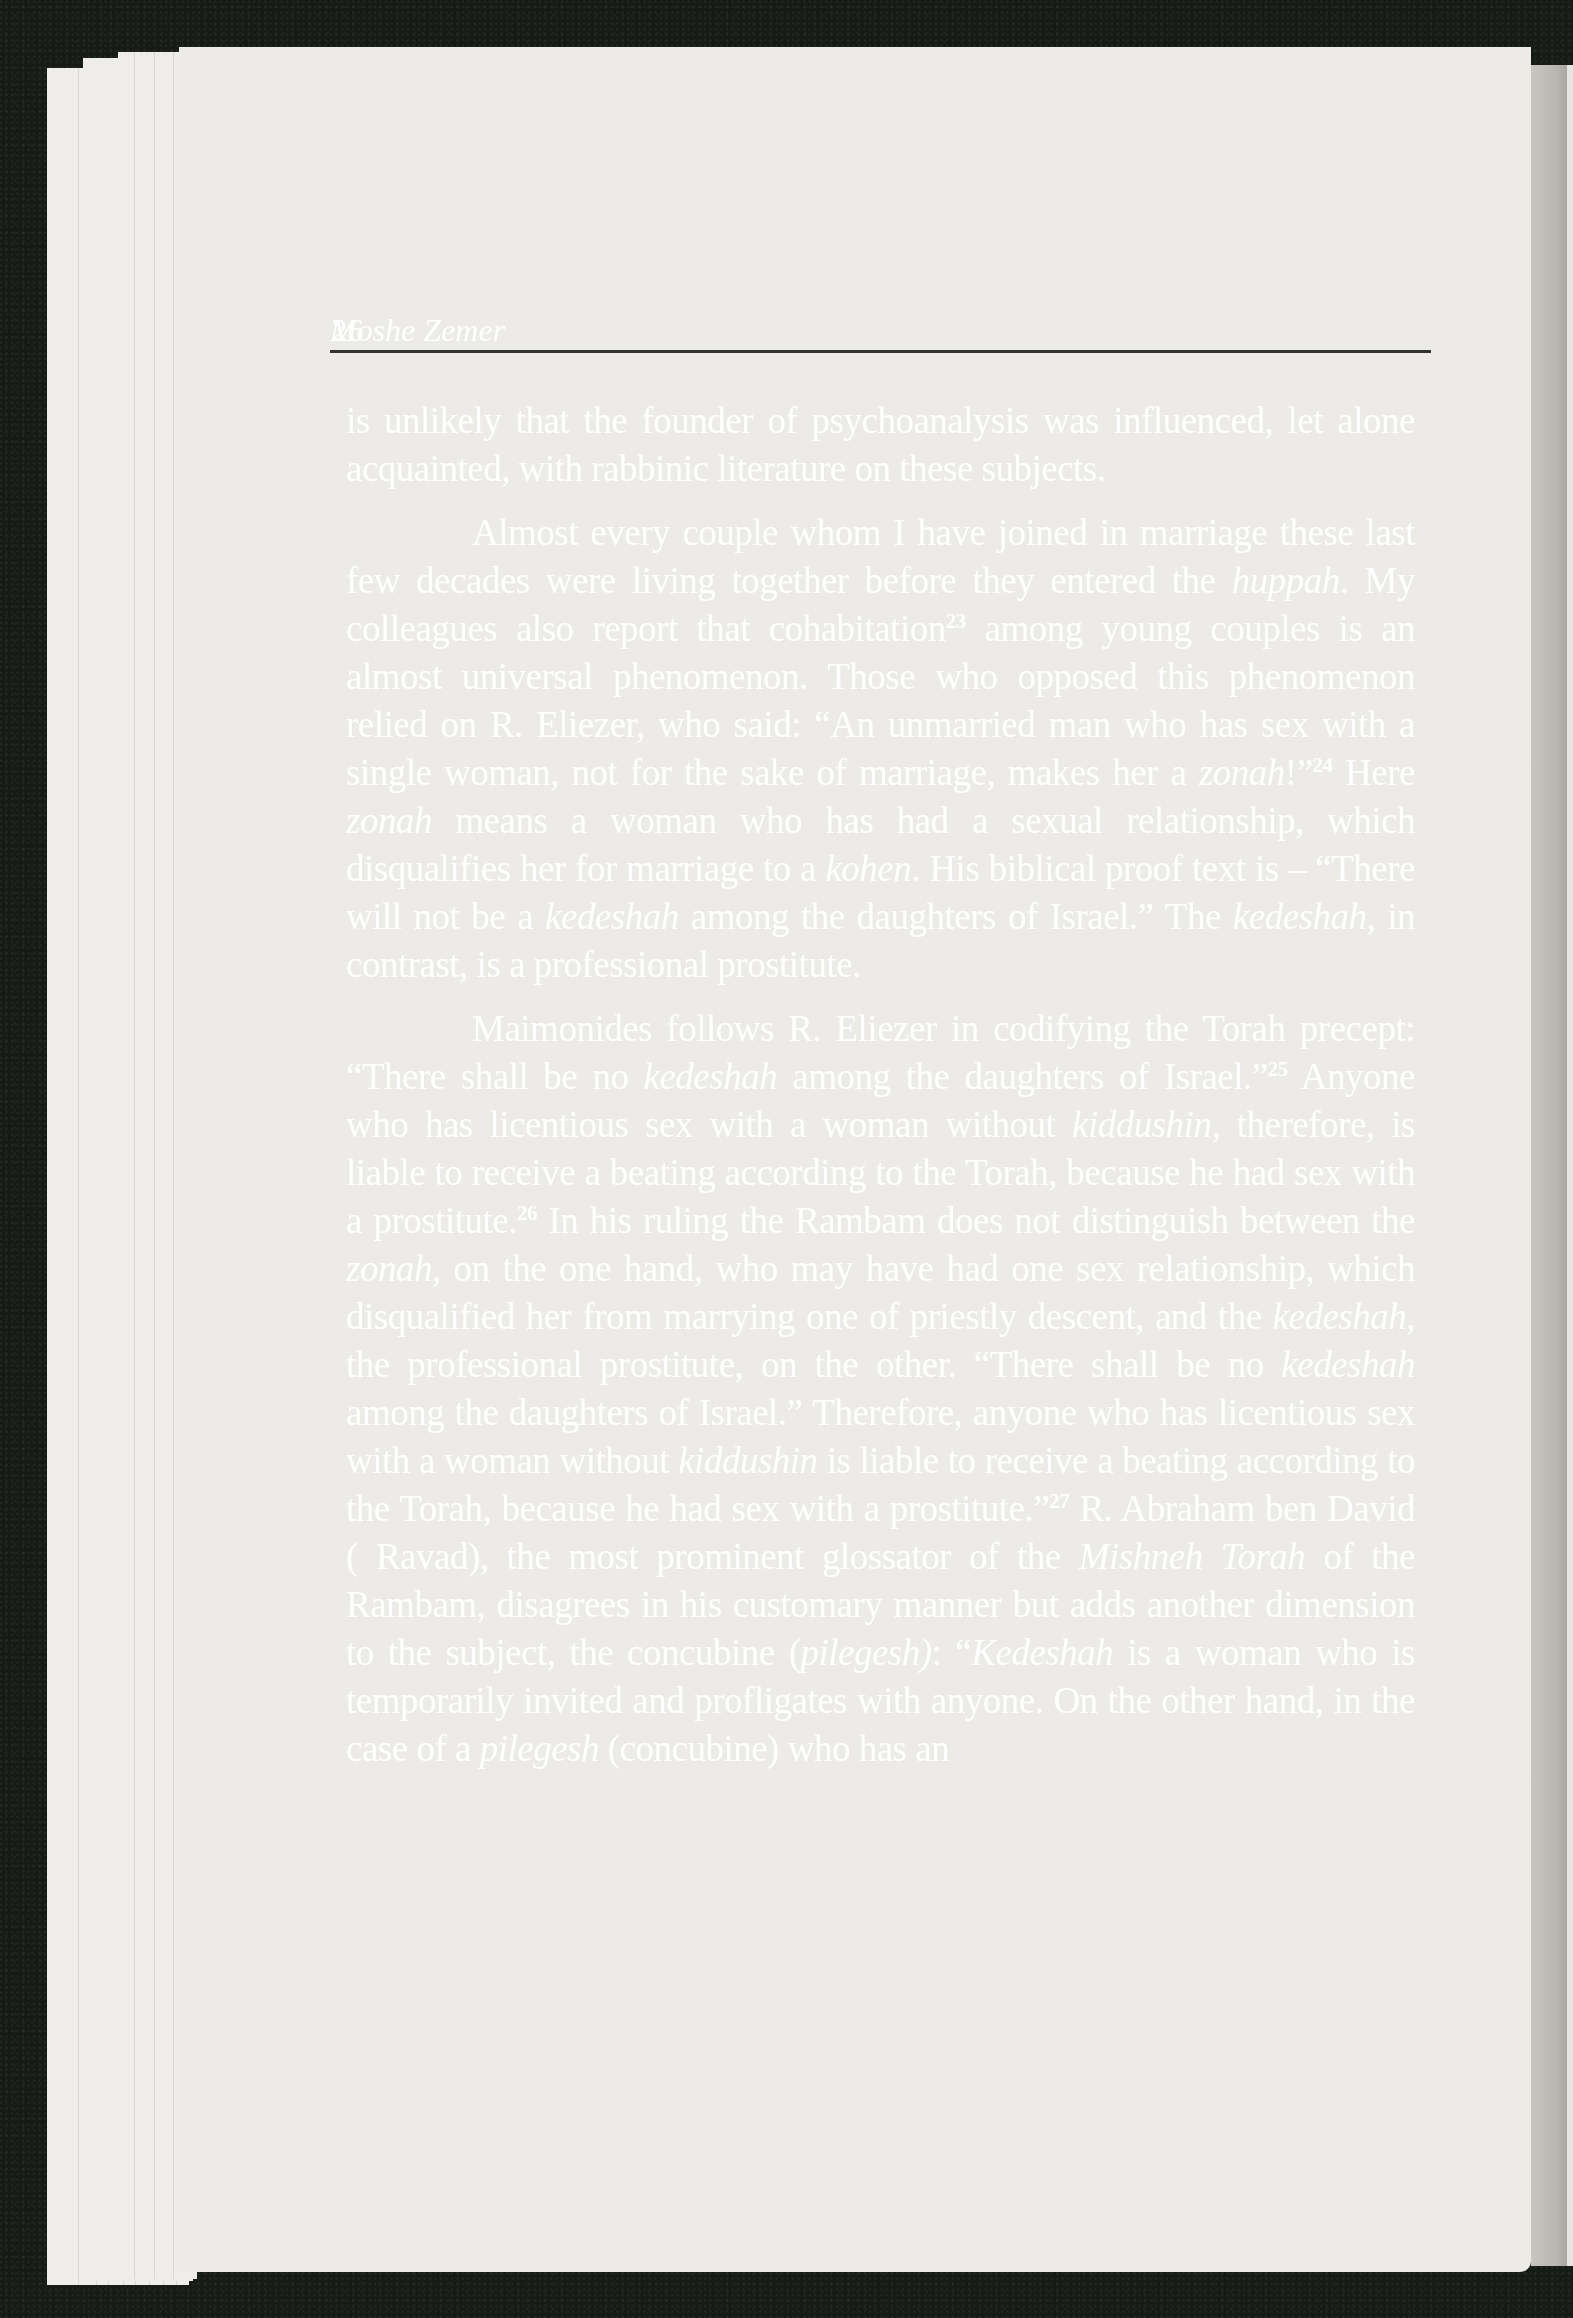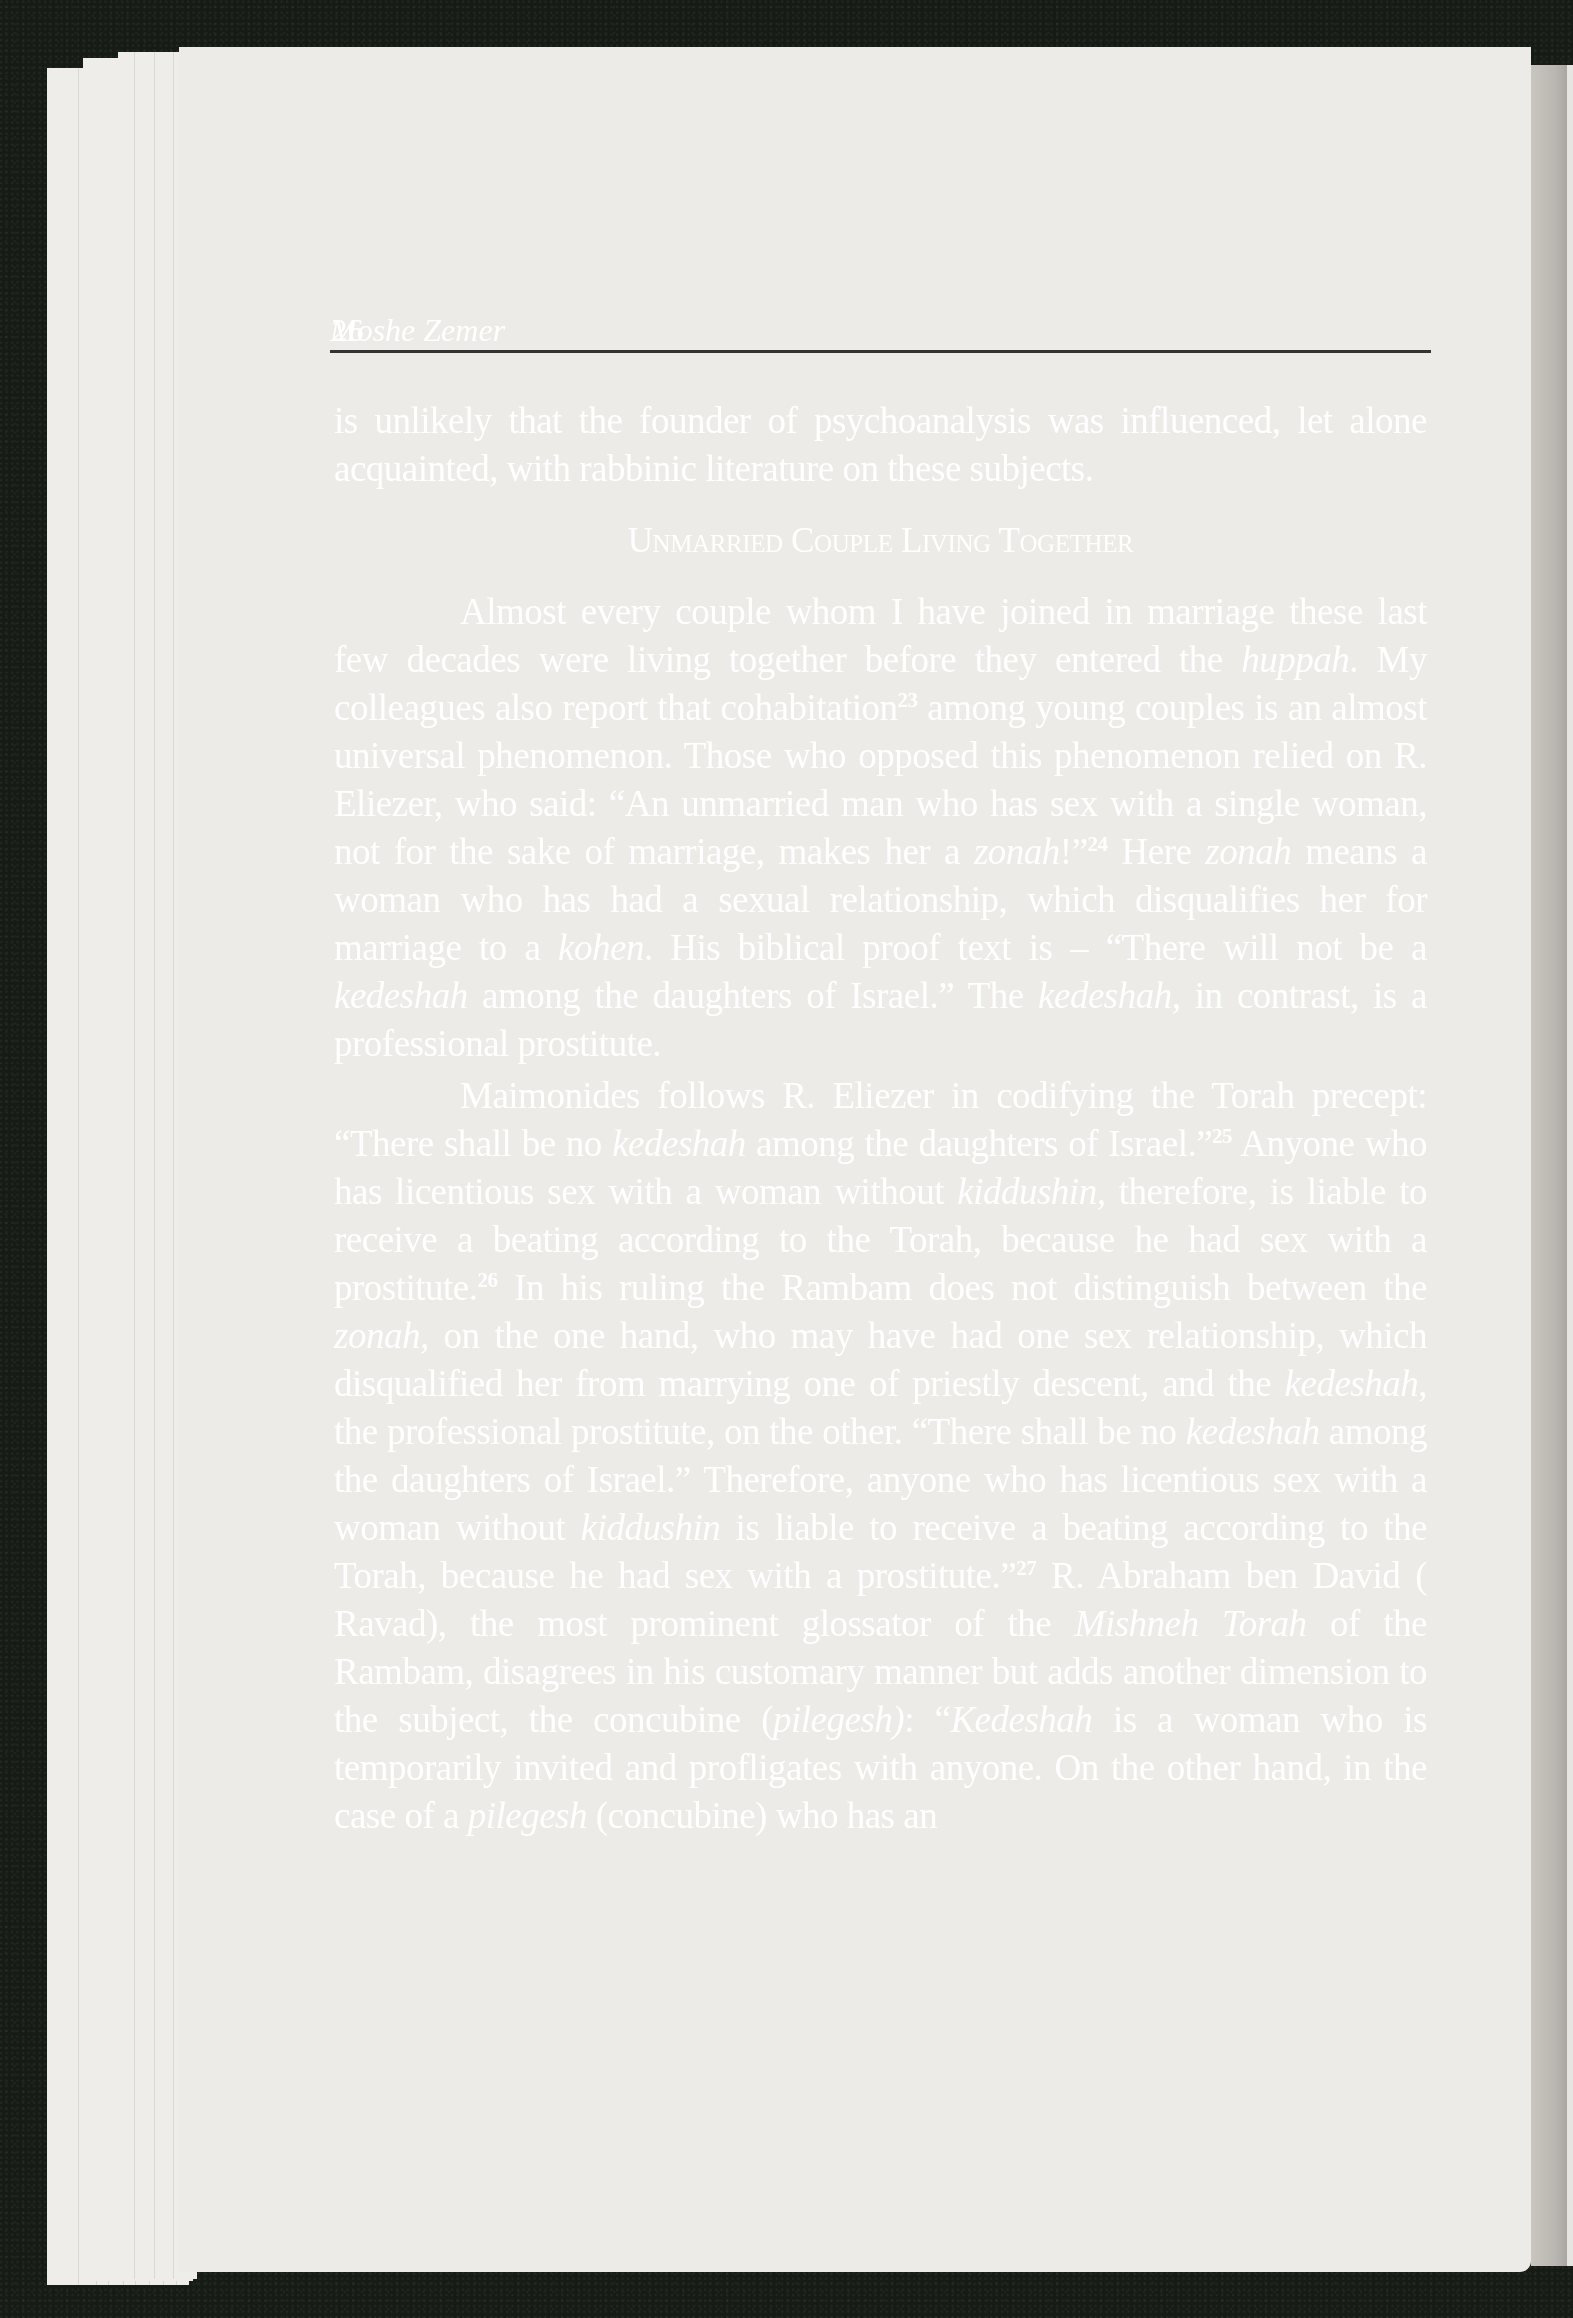--- a/index.html
+++ b/index.html
@@ -32,21 +32,21 @@
   .running-head {
     position:relative; height:39px; font-size:32px; line-height:39px;
     border-bottom:3.1px solid #333;
   }
   .running-head .num { position:absolute; left:1.6px; top:0; }
   .running-head .title { position:absolute; left:0; right:0; text-align:left; font-style:italic; }
   .body {
     margin-top:44px; font-size:37px; line-height:48px;
     text-align:justify; letter-spacing:-0.5px;
   }
-  .body p { margin:4px; }
+  .body p { margin:16px; }
   .body .indent { text-indent:126px; }
   .heading {
     text-align:center; font-size:35px; letter-spacing:-0.4px;
     margin:23.6px 0 23.6px 0; font-variant:small-caps;
   }
   sup { font-size:21px; line-height:0; vertical-align:super;font-weight:bold; }
   em { }
 </style>
 </head>
 <body>
@@ -75,20 +75,19 @@
 
 <div class="content">
   <div class="running-head">
     <span class="num">26</span>
     <span class="title">Moshe Zemer</span>
   </div>
 
   <div class="body">
     <p>is unlikely that  the founder of psychoanalysis was influenced, let alone acquainted, with rabbinic literature on these subjects.</p>
 
-    <div class="heading">Unmarried Couple Living Together</div>
 
     <p class="indent"><span>Almost every couple  whom I have joined in marriage these last few decades were living together before they entered the </span><em>huppah</em><span>. My colleagues also report  that cohabitation</span><sup>23</sup><span>  among young couples is an almost universal phenomenon.  Those who opposed this phenomenon relied on  R. Eliezer, who said: “An unmarried man who has sex  with a single woman, not for the sake of marriage,   makes her a </span><em>zonah</em><span>!”</span><sup>24</sup><span>  Here  </span><em>zonah</em><span>  means a woman who has had a sexual relationship, which disqualifies her for marriage to a </span><em>kohen</em><span>. His biblical  proof text is – “There will not be a </span><em>kedeshah</em><span> among the daughters of Israel.” The </span><em>kedeshah,</em><span> in contrast, is a professional prostitute.</span></p>
 
     <p class="indent"><span>Maimonides   follows R. Eliezer in codifying the Torah precept: “There shall be no </span><em>kedeshah</em><span> among the daughters of Israel.”</span><sup>25</sup><span>   Anyone who has licentious sex with a woman without </span><em>kiddushin,</em><span> therefore, is liable to receive a beating according to the Torah, because he had sex with a prostitute.</span><sup>26</sup><span> In his ruling the Rambam does not distinguish between the </span><em>zonah,</em><span> on the one hand, who may have had one sex relationship, which disqualified her from marrying one of priestly descent,  and the </span><em>kedeshah</em><span>, the professional prostitute, on the other.  “There shall be no </span><em>kedeshah</em><span> among the daughters of Israel.”  Therefore, anyone who has licentious sex with a woman without </span><em>kiddushin</em><span>  is liable to receive a beating according to the Torah, because he had sex with a prostitute.”</span><sup>27</sup><span>  R. Abraham ben David ( Ravad),  the most prominent glossator of  the </span><em>Mishneh Torah</em><span> of the Rambam, disagrees  in his customary manner but adds another dimension to the  subject,  the concubine (</span><em>pilegesh)</em><span>: “</span><em>Kedeshah</em><span> is  a woman  who is temporarily invited and profligates with anyone. On the other hand, in the case of a </span><em>pilegesh</em><span> (concubine) who  has an</span></p>
   </div>
 </div>
 
 
 </body></html>

